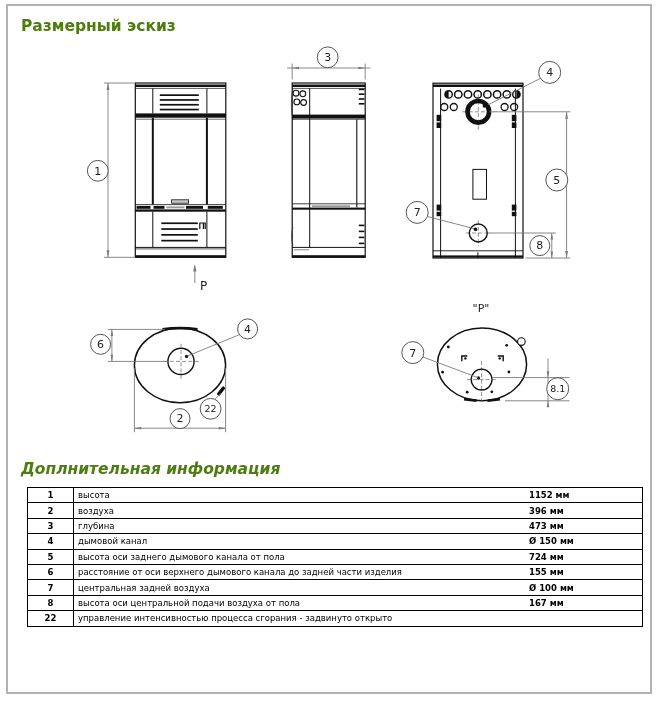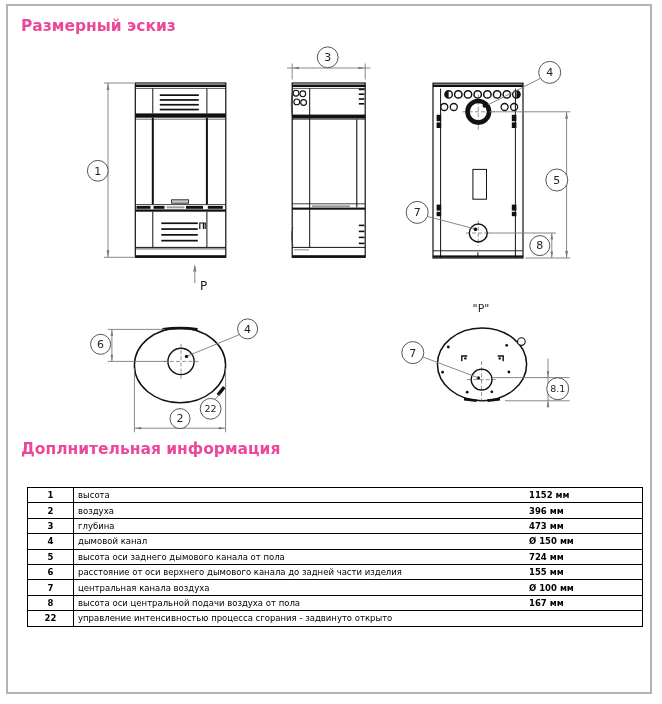--- a/index.html
+++ b/index.html
@@ -5,25 +5,25 @@
   html,body{margin:0;padding:0;}
   body{
     width:662px;height:704px;position:relative;background:#fff;
     font-family:"DejaVu Sans",sans-serif;overflow:hidden;
   }
   .page-frame{
     position:absolute;left:6px;top:4px;width:646px;height:690px;
     border:2px solid #b3b3b3;box-sizing:border-box;pointer-events:none;
   }
   .h-title{
-    position:absolute;left:21px;font-size:15.5px;font-weight:bold;color:#ec4899;
+    position:absolute;left:21px;font-size:15.5px;font-weight:bold;color:#4d7c0f;
     letter-spacing:0;white-space:nowrap;
   }
   #title-main{top:17px;}
-  #title-info{top:440px;}
+  #title-info{top:460px;font-style:italic;}
   .drawing-svg{position:absolute;left:0;top:0;width:662px;height:704px;}
 
   
   .ln{stroke:#111;fill:none;}
   .blk{fill:#111;stroke:none;}
   .gry{fill:#9a9a9a;stroke:none;}
   .dim{stroke:#7a7a7a;stroke-width:0.9;fill:none;}
   .dash{stroke:#666;stroke-width:0.7;stroke-dasharray:4 2.2;fill:none;}
   .co{fill:#fff;stroke:#555;stroke-width:1;}
   .cot{font:11px "DejaVu Sans",sans-serif;fill:#222;text-anchor:middle;}
@@ -319,21 +319,21 @@
     <td class="desc">высота оси заднего дымового канала от пола</td>
     <td class="val">724 мм</td>
   </tr>
       <tr>
     <td class="num">6</td>
     <td class="desc">расстояние от оси верхнего дымового канала до задней части изделия</td>
     <td class="val">155 мм</td>
   </tr>
       <tr>
     <td class="num">7</td>
-    <td class="desc">центральная канала воздуха</td>
+    <td class="desc">центральная задней воздуха</td>
     <td class="val">Ø 100 мм</td>
   </tr>
       <tr>
     <td class="num">8</td>
     <td class="desc">высота оси центральной подачи воздуха от пола</td>
     <td class="val">167 мм</td>
   </tr>
       <tr>
     <td class="num">22</td>
     <td class="desc">управление интенсивностью процесса сгорания - задвинуто открыто</td>

